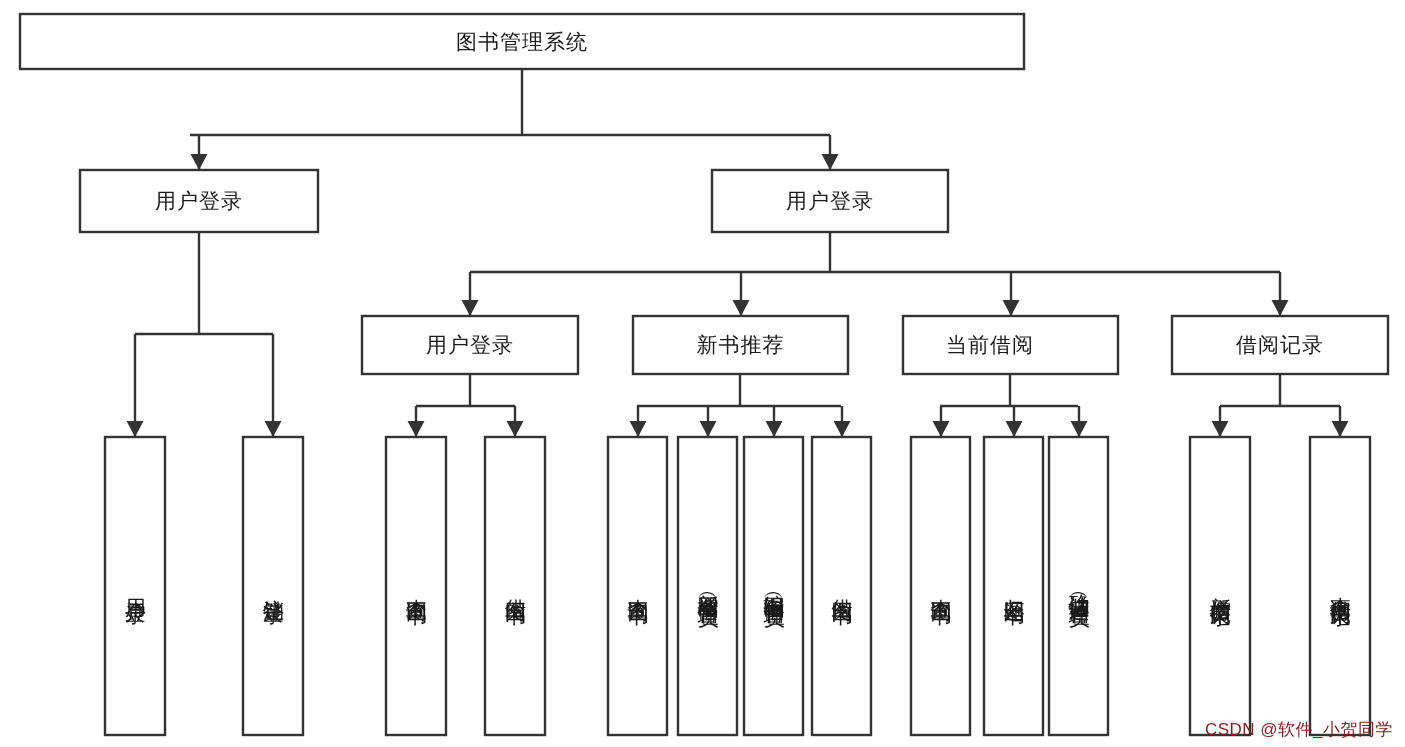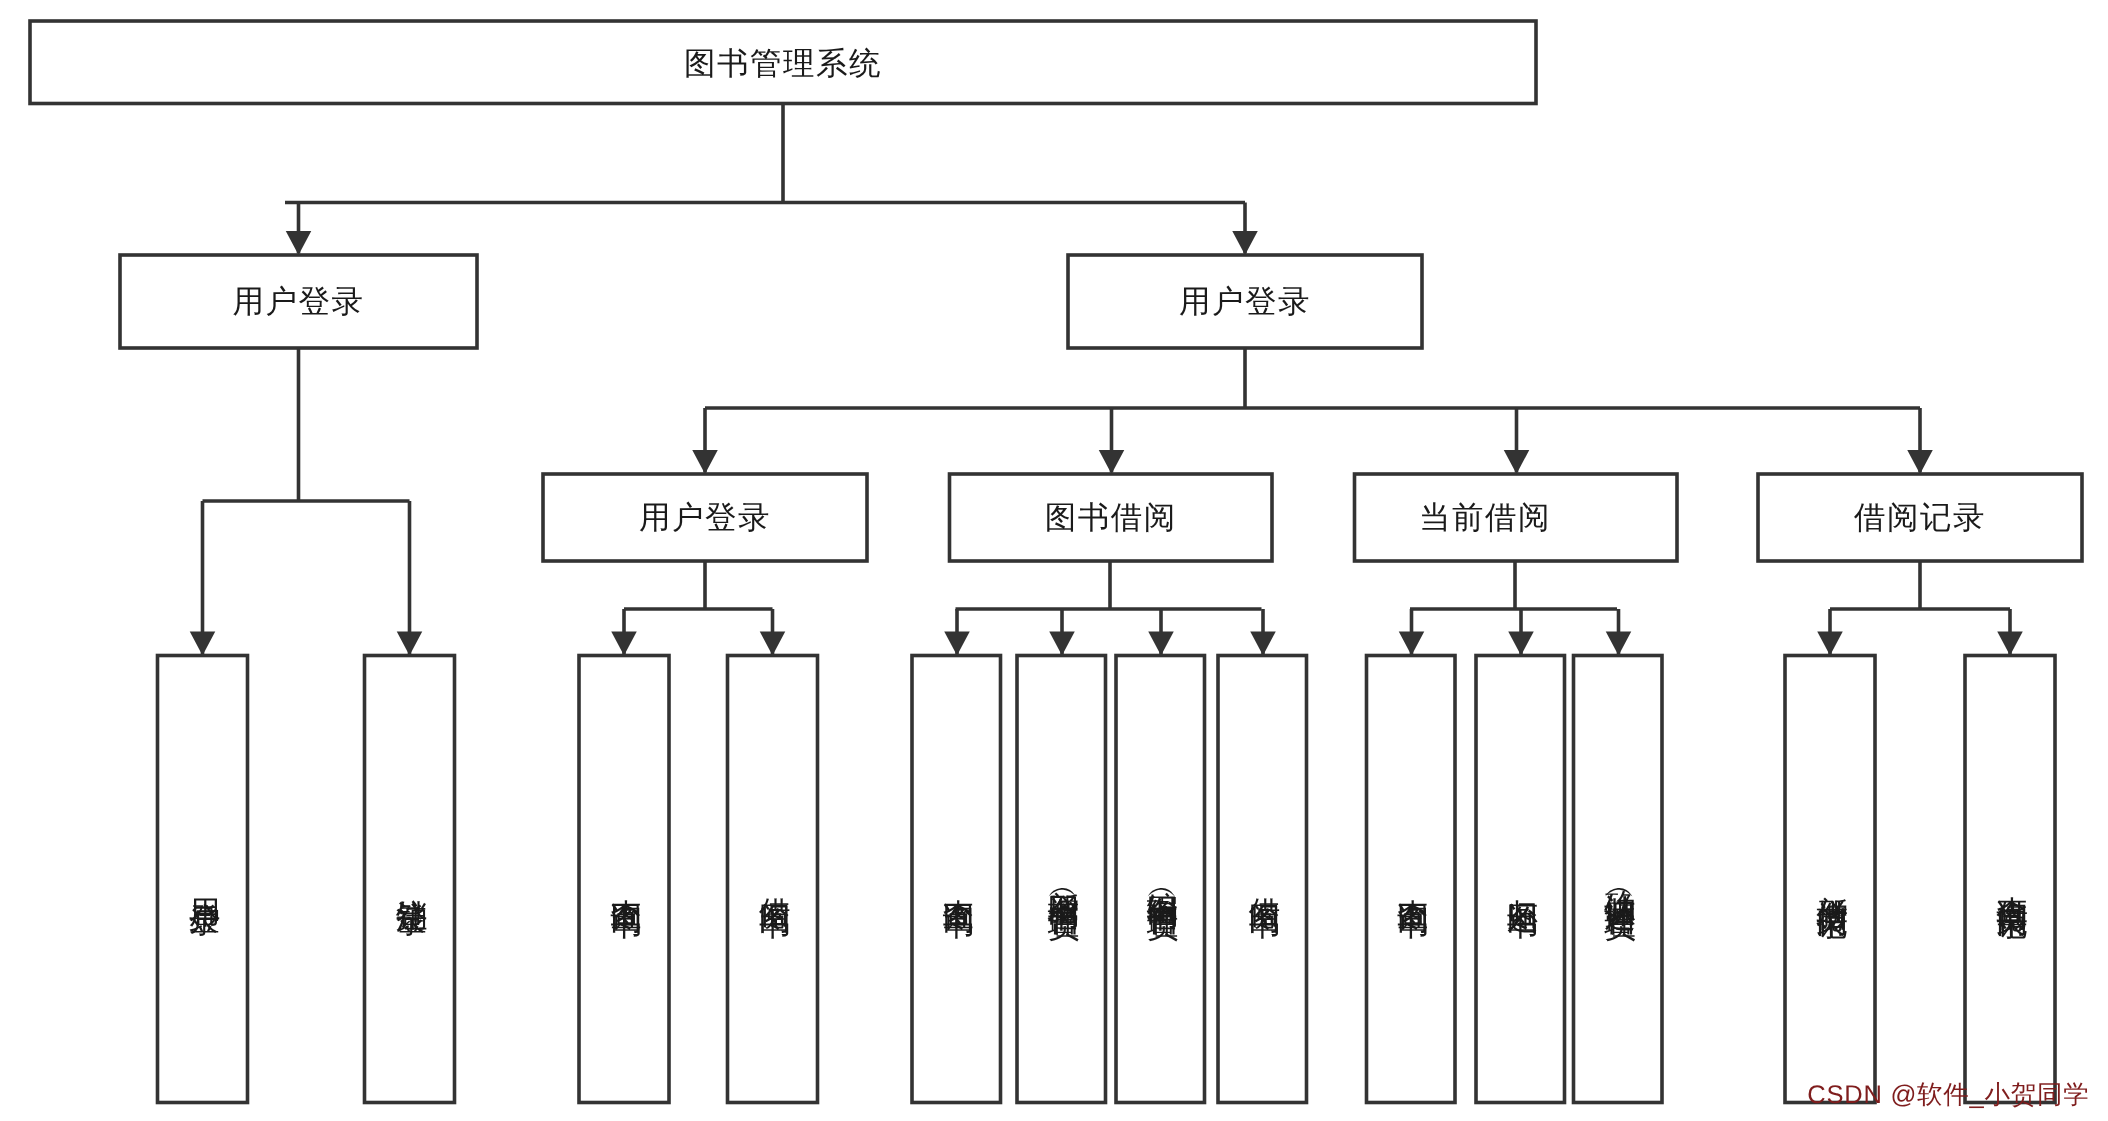--- a/index.html
+++ b/index.html
@@ -170,21 +170,21 @@
 <div class="htext-box" style="left: 80px; top: 170px; width: 238px; height: 62px;">
     <span class="htext">用户登录</span>
   </div>
 <div class="htext-box" style="left: 712px; top: 170px; width: 236px; height: 62px;">
     <span class="htext">用户登录</span>
   </div>
 <div class="htext-box" style="left: 362px; top: 316px; width: 216px; height: 58px;">
     <span class="htext">用户登录</span>
   </div>
 <div class="htext-box" style="left: 633px; top: 316px; width: 215px; height: 58px;">
-    <span class="htext">图书借阅</span>
+    <span class="htext">新书推荐</span>
   </div>
 <div class="htext-box" style="left: 903px; top: 316px; width: 174px; height: 58px;">
     <span class="htext">当前借阅</span>
   </div>
 <div class="htext-box" style="left: 1172px; top: 316px; width: 216px; height: 58px;">
     <span class="htext">借阅记录</span>
   </div>
 <div class="vtext-box" style="left: 105px; top: 437px; width: 60px; height: 298px;">
     <span class="vtext">用户登录</span>
   </div>

